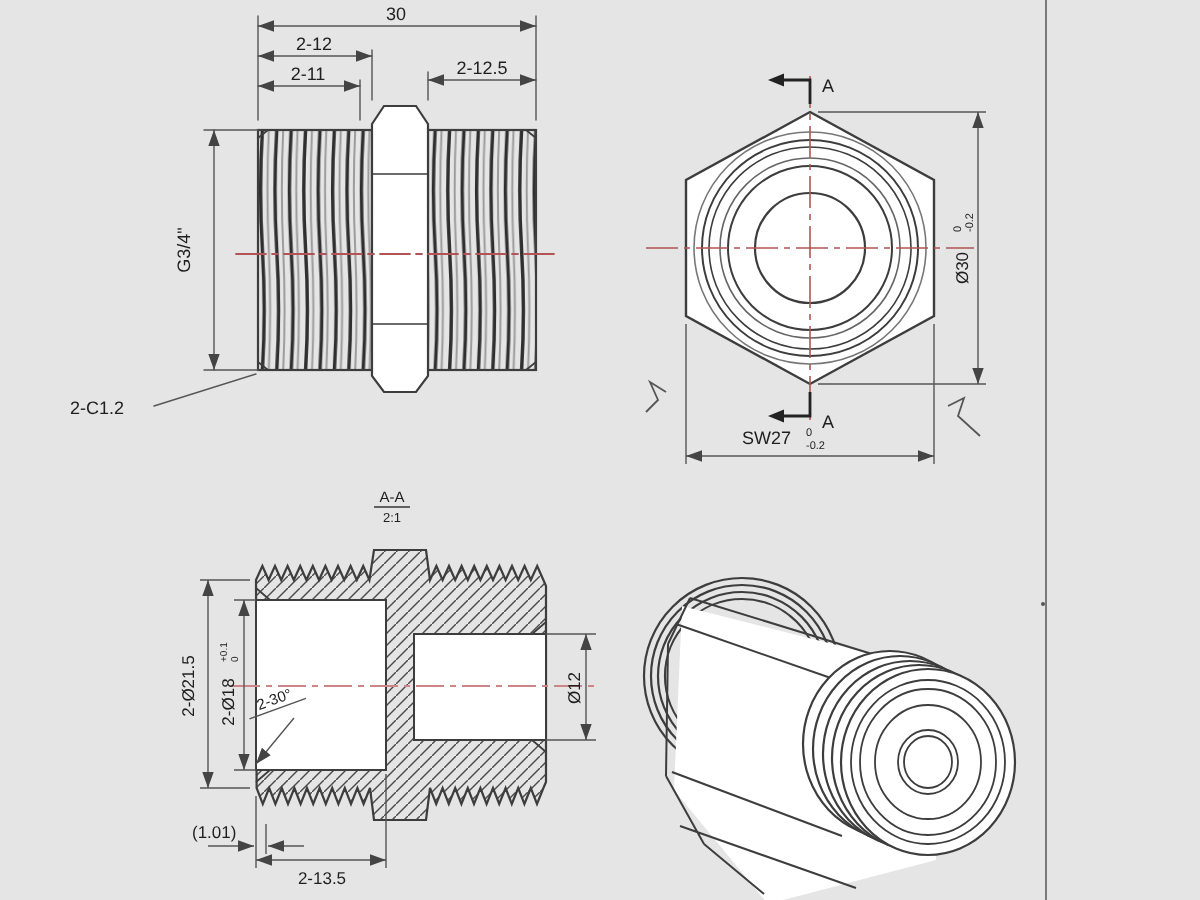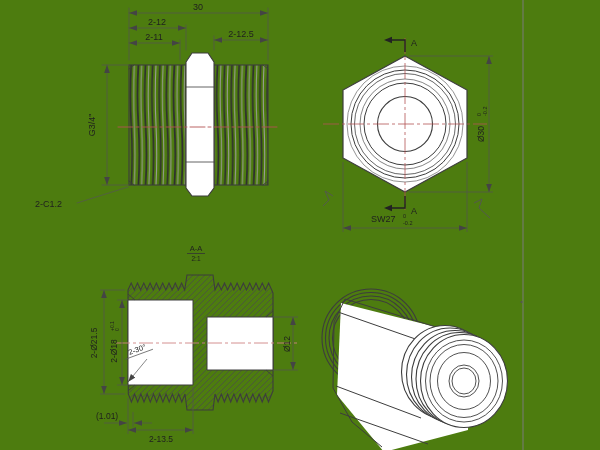--- a/index.html
+++ b/index.html
@@ -1,16 +1,16 @@
 <!DOCTYPE html>
 <html><head>
 <meta charset="utf-8">
 <style>
   html,body{margin:0;padding:0;background:#fff;}
-  .sheet{position:relative;width:600px;height:450px;background:#4d7c0f;overflow:hidden;
+  .sheet{position:relative;width:600px;height:450px;background:#e5e5e5;overflow:hidden;
          font-family:"Liberation Sans","DejaVu Sans",sans-serif;}
   svg text{fill:#1f1f1f;font-family:"Liberation Sans","DejaVu Sans",sans-serif;}
   .dimtxt{font-size:9px;}
   .dimtxt-s{font-size:8.5px;}
   .toltxt{font-size:5.5px;}
   .sectxt{font-size:7.5px;}
 </style>
 </head>
 <body>
 

